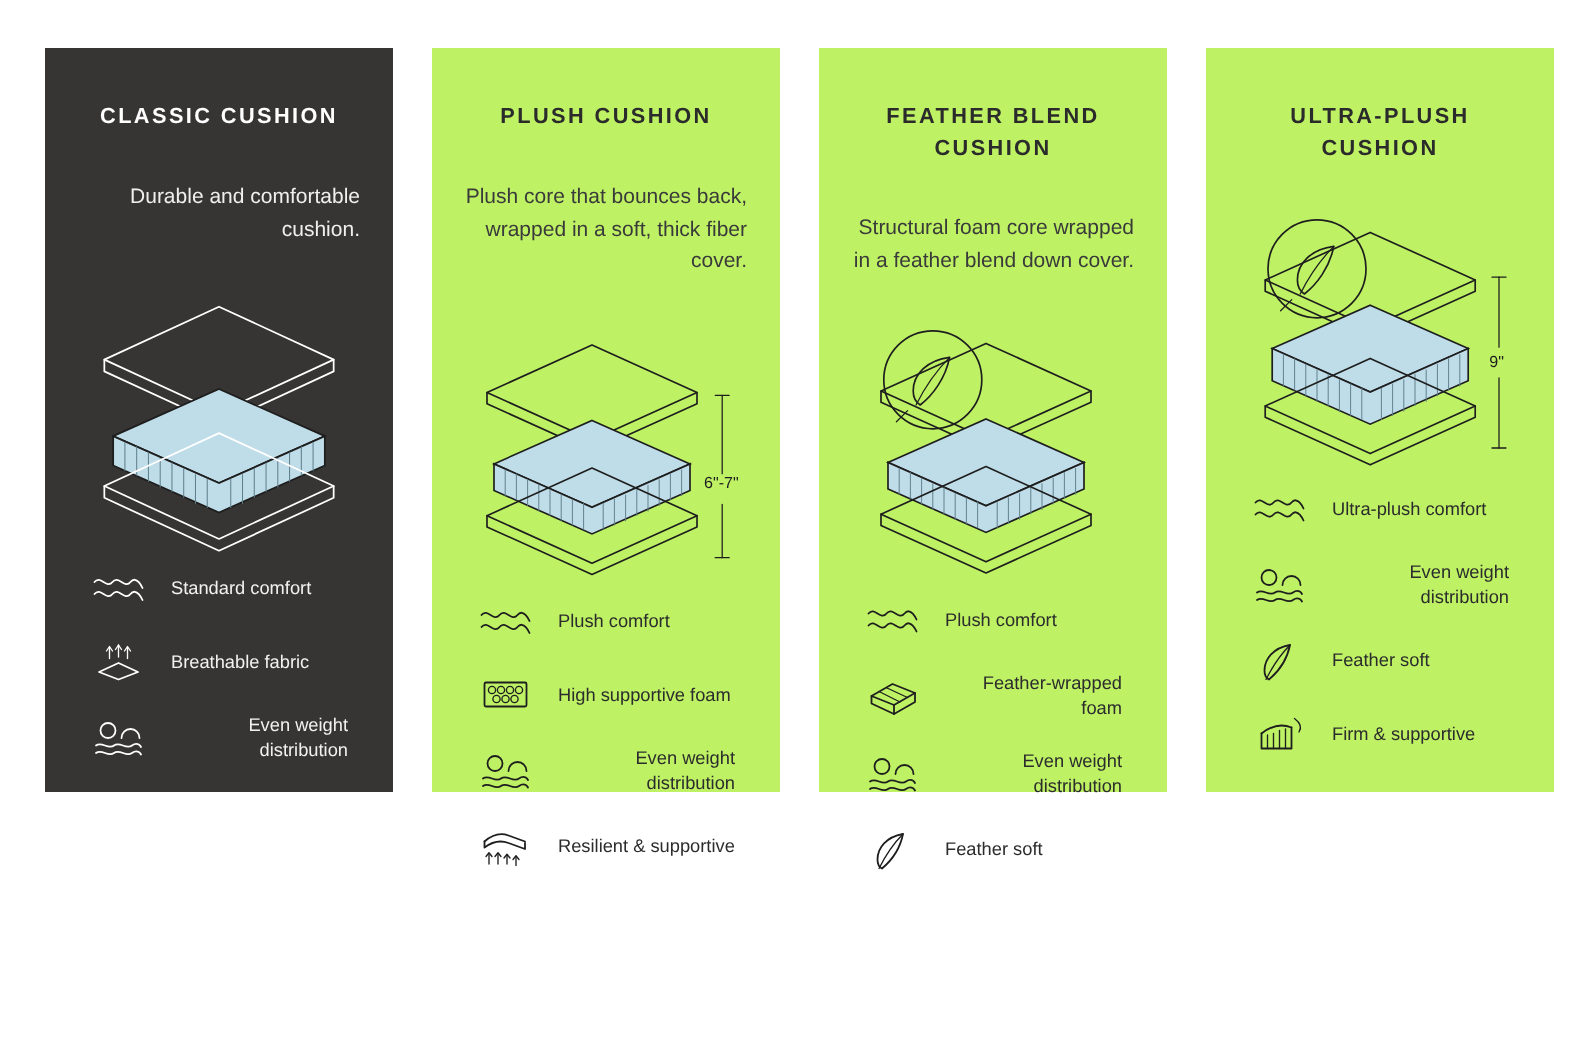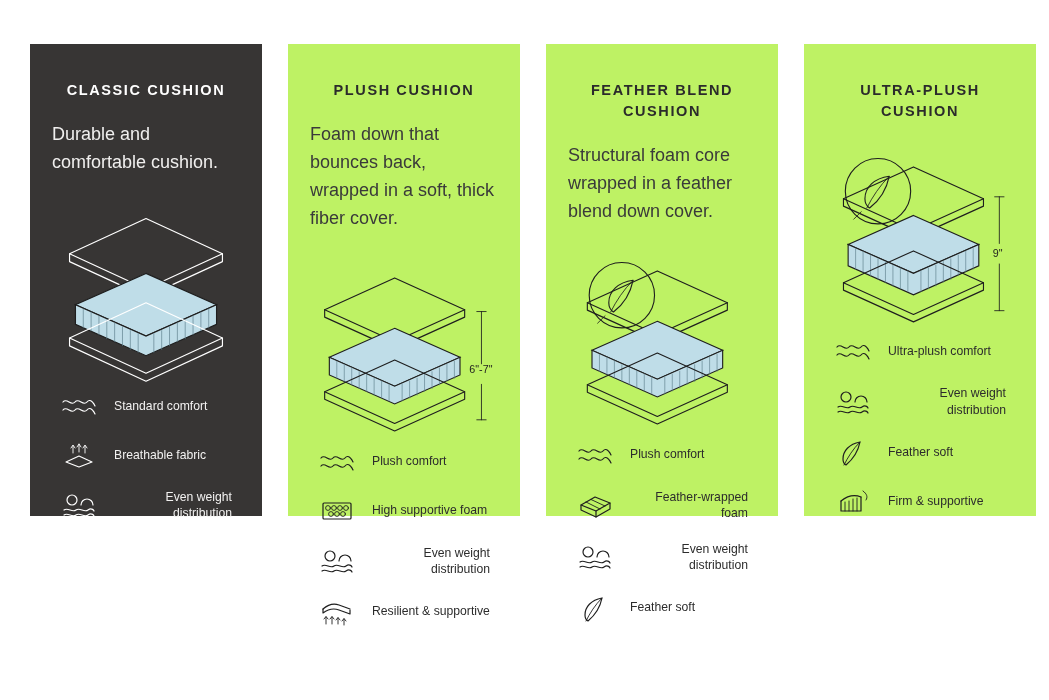--- a/index.html
+++ b/index.html
@@ -12,21 +12,21 @@
     height: 700px;
     font-family: "Liberation Sans", sans-serif;
     overflow: hidden;
   }
   .board {
     position: relative;
     width: 1049px;
     height: 560px;
     display: flex;
     gap: 26px;
-    padding: 44px 30px;
+    padding: 32px 30px;
     box-sizing: border-box;
   }
   .card {
     width: 232px;
     background: #bef264;
     display: flex;
     flex-direction: column;
     align-items: center;
     padding: 24px 18px 26px;
     box-sizing: border-box;
@@ -40,25 +40,25 @@
     font-weight: bold;
     letter-spacing: 1.6px;
     text-align: center;
     color: #2b2b2b;
     line-height: 1.45;
     margin: 12px 0 0 0;
     text-transform: uppercase;
   }
   .card.dark .card-title { color: #ffffff; }
   .card-desc {
-    font-size: 18px;
+    font-size: 14px;
     line-height: 1.55;
-    text-align: left;
+    text-align: right;
     color: #3a3a3a;
-    margin: 20px 4px 0 4px;
+    margin: 31px 4px 0 4px;
   }
   .card.dark .card-desc { color: #f0efee; }
 
   .art {
     margin-top: 14px;
     height: 215px;
     display: flex;
     align-items: center;
     justify-content: center;
     width: 100%;
@@ -186,21 +186,21 @@
             <path class="stroke" d="M4 23c4-3 8 3 12 0s8 3 12 0 6 1 6 1"></path>
           </svg>
         </span>
         <span class="txt">Even weight distribution</span>
       </div>
     </div>
   </div>
 
   <div class="card">
     <div class="card-title">PLUSH CUSHION</div>
-    <div class="card-desc">Foam down that bounces back, wrapped in a soft, thick fiber cover.</div>
+    <div class="card-desc">Plush core that bounces back, wrapped in a soft, thick fiber cover.</div>
     <div class="art">
       <svg width="210" height="200" viewBox="0 0 210 200">
         <g>
           <path class="stroke" d="M95 26 L170 60 L95 94 L20 60 Z"></path>
           <path class="stroke" d="M20 60 L20 68 L95 102 L170 68 L170 60"></path>
         </g>
         <g>
           <path d="M95 80 L165 111 L95 142 L25 111 Z" fill="#bfdde8" stroke="#1e1e1e" stroke-width="1.2"></path>
           <path d="M25 111 L25 130 L95 161 L165 130 L165 111 L95 142 Z" fill="#bfdde8" stroke="#1e1e1e" stroke-width="1.2"></path>
           <g stroke="#5e7f8c" stroke-width="0.7">

